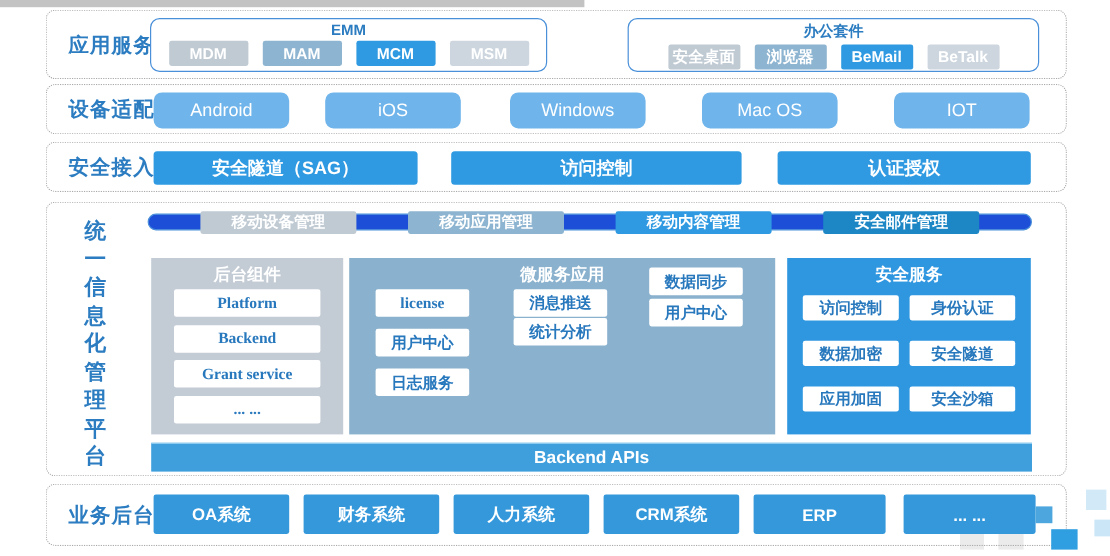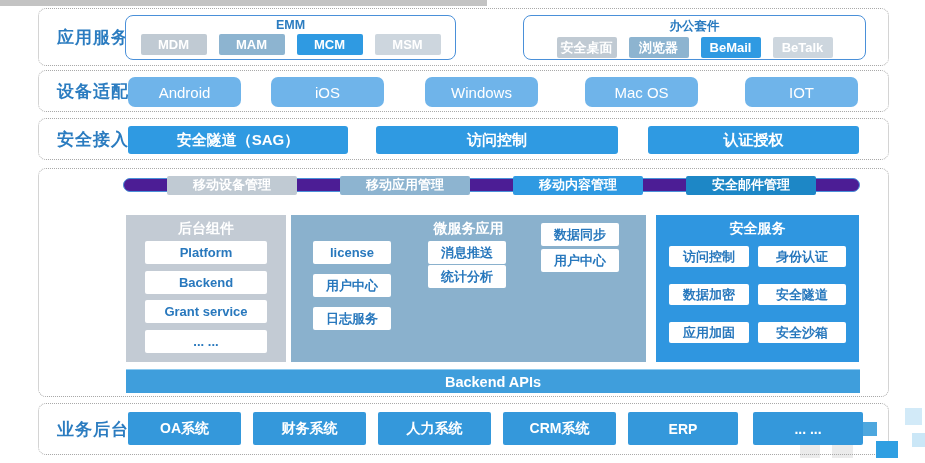--- a/index.html
+++ b/index.html
@@ -36,24 +36,24 @@
 
   
   .row3 { top:118px; height:42px; }
   .bluebtn { position:absolute; top:7px; height:28px; background:#2f9ae2; border-radius:3px;
              color:#fff; font-size:15px; font-weight:bold; display:flex; align-items:center; justify-content:center; }
 
   
   .row4 { top:168px; height:229px; }
   .vlabel { position:absolute; left:30px; top:12px; width:21px; color:#2b7cc0; font-size:18px; font-weight:bold;
             line-height:23.5px; word-break:break-all; text-align:center; }
-  .topbox { position:absolute; left:84px; top:9px; width:737px; height:14px; background:#4c1d95;
+  .topbox { position:absolute; left:84px; top:9px; width:737px; height:14px; background:#1d4ed8;
             border:1.5px solid #4a90d9; border-radius:14px; display:flex; align-items:center; justify-content:space-evenly; }
   .topbox .chip { width:130px; height:19px; }
-  .panel { position:absolute; top:46px; height:147px; }
+  .panel { position:absolute; top:46px; height:147px;font-family:Liberation Serif, serif; }
   .panel-gray { left:87px; width:160px; background:#c3cbd4; }
   .panel-steel { left:252px; width:355px; background:#8ab1cd; }
   .panel-bright { left:617px; width:203px; background:#2f96e0; }
   .panel-title { color:#fff; font-size:14px; font-weight:bold; text-align:center; padding-top:5px; }
   .card { background:#fff; color:#2878bd; font-size:13px; font-weight:bold; border-radius:2px;
           display:flex; align-items:center; justify-content:center; height:23px; }
   .col { position:absolute; display:flex; flex-direction:column; }
   .col-g { left:19px; top:26px; width:122px; gap:6.5px; }
   .col-s1 { left:22px; top:26px; width:78px; gap:10px; }
   .col-s2 { left:137px; top:26px; width:78px; gap:1px; }
@@ -120,20 +120,21 @@
   </section>
 
   <section class="dotted row3">
     <div class="row-label">安全接入</div>
     <div class="bluebtn" style="left:89px;width:220px">安全隧道（SAG）</div>
     <div class="bluebtn" style="left:337px;width:242px">访问控制</div>
     <div class="bluebtn" style="left:609px;width:211px">认证授权</div>
   </section>
 
   <section class="dotted row4">
+    <div class="vlabel">统一信息化管理平台</div>
 
     <div class="topbox">
       <div class="chip chip-gray">移动设备管理</div>
       <div class="chip chip-steel">移动应用管理</div>
       <div class="chip chip-bright">移动内容管理</div>
       <div class="chip chip-deep">安全邮件管理</div>
     </div>
 
     <div class="panel panel-gray">
       <div class="panel-title">后台组件</div>

